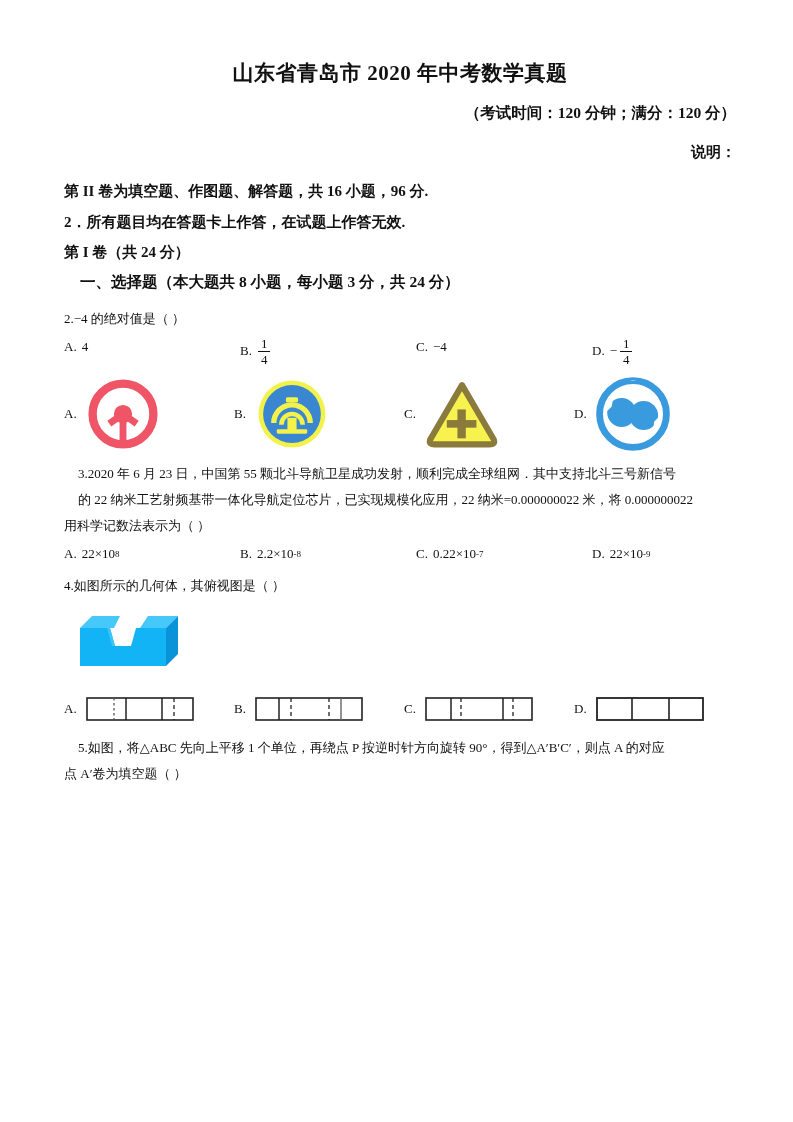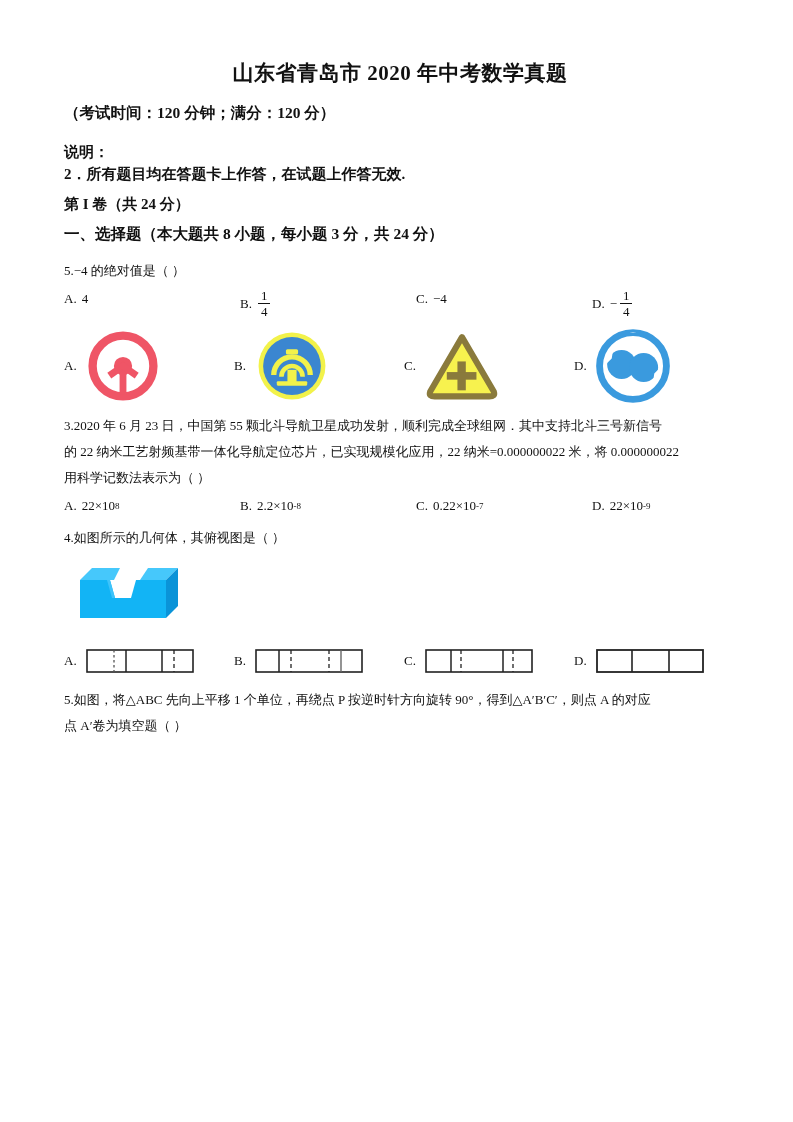--- a/index.html
+++ b/index.html
@@ -32,57 +32,58 @@
   
   .doc-title {
     text-align: center;
     font-size: 21px;
     font-weight: bold;
     letter-spacing: 0.5px;
     margin: 0 0 16px 0;
     line-height: 1.3;
   }
   .doc-subtitle {
-    text-align: left;
+    text-align: right;
     font-size: 15.5px;
     font-weight: bold;
     margin: 0 0 20px 0;
     line-height: 1.3;
   }
   .note-label {
     font-size: 15px;
     font-weight: bold;
-    margin: 0 0 2px 0;
+    margin: 0 0 19px 0;
+    text-align: right;
   }
   .note-line {
     font-size: 15px;
     font-weight: bold;
     margin: 0 0 9px 0;
     line-height: 1.45;
   }
   .volume-heading {
     text-align: left;
     font-size: 15px;
     font-weight: bold;
     margin: 8px 0 10px 0;
   }
   .section-heading {
     font-size: 15.5px;
     font-weight: bold;
-    margin: 0 0 14px 0;
+    margin: 0 0 14px 16px;
   }
 
   
   .q-stem {
     font-size: 13px;
     line-height: 1.85;
     margin: 0 0 6px 0;
     text-align: justify;
   }
-  .q-stem.tight { margin-bottom: 2px; }
+  .q-stem.tight { margin-bottom: 2px; margin-left: 14px; }
 
   .options-row {
     display: flex;
     align-items: flex-start;
     margin: 6px 0 10px 0;
     font-size: 13px;
   }
   .opt {
     display: flex;
     align-items: center;
@@ -152,26 +153,27 @@
 </head>
 <body>
 
 <div class="page">
   <div class="content">
 
     <h1 class="doc-title">山东省青岛市 2020 年中考数学真题</h1>
     <div class="doc-subtitle">（考试时间：120 分钟；满分：120 分）</div>
 
     <div class="note-label">说明：</div>
+    <div class="note-line">第 II 卷为填空题、作图题、解答题，共 16 小题，96 分.</div>
     <div class="note-line">2．所有题目均在答题卡上作答，在试题上作答无效.</div>
 
     <div class="volume-heading">第 I 卷（共 24 分）</div>
     <div class="section-heading">一、选择题（本大题共 8 小题，每小题 3 分，共 24 分）</div>
 
-    <div class="q-stem">5.−4 的绝对值是（       ）</div>
+    <div class="q-stem">2.−4 的绝对值是（       ）</div>
     <div class="options-row">
       <div class="opt w-a">
         <span class="lbl">A.</span>
         <span>4</span>
       </div>
       <div class="opt w-b">
         <span class="lbl">B.</span>
         <span class="frac">
           <span class="num">1</span>
           <span class="den">4</span>

